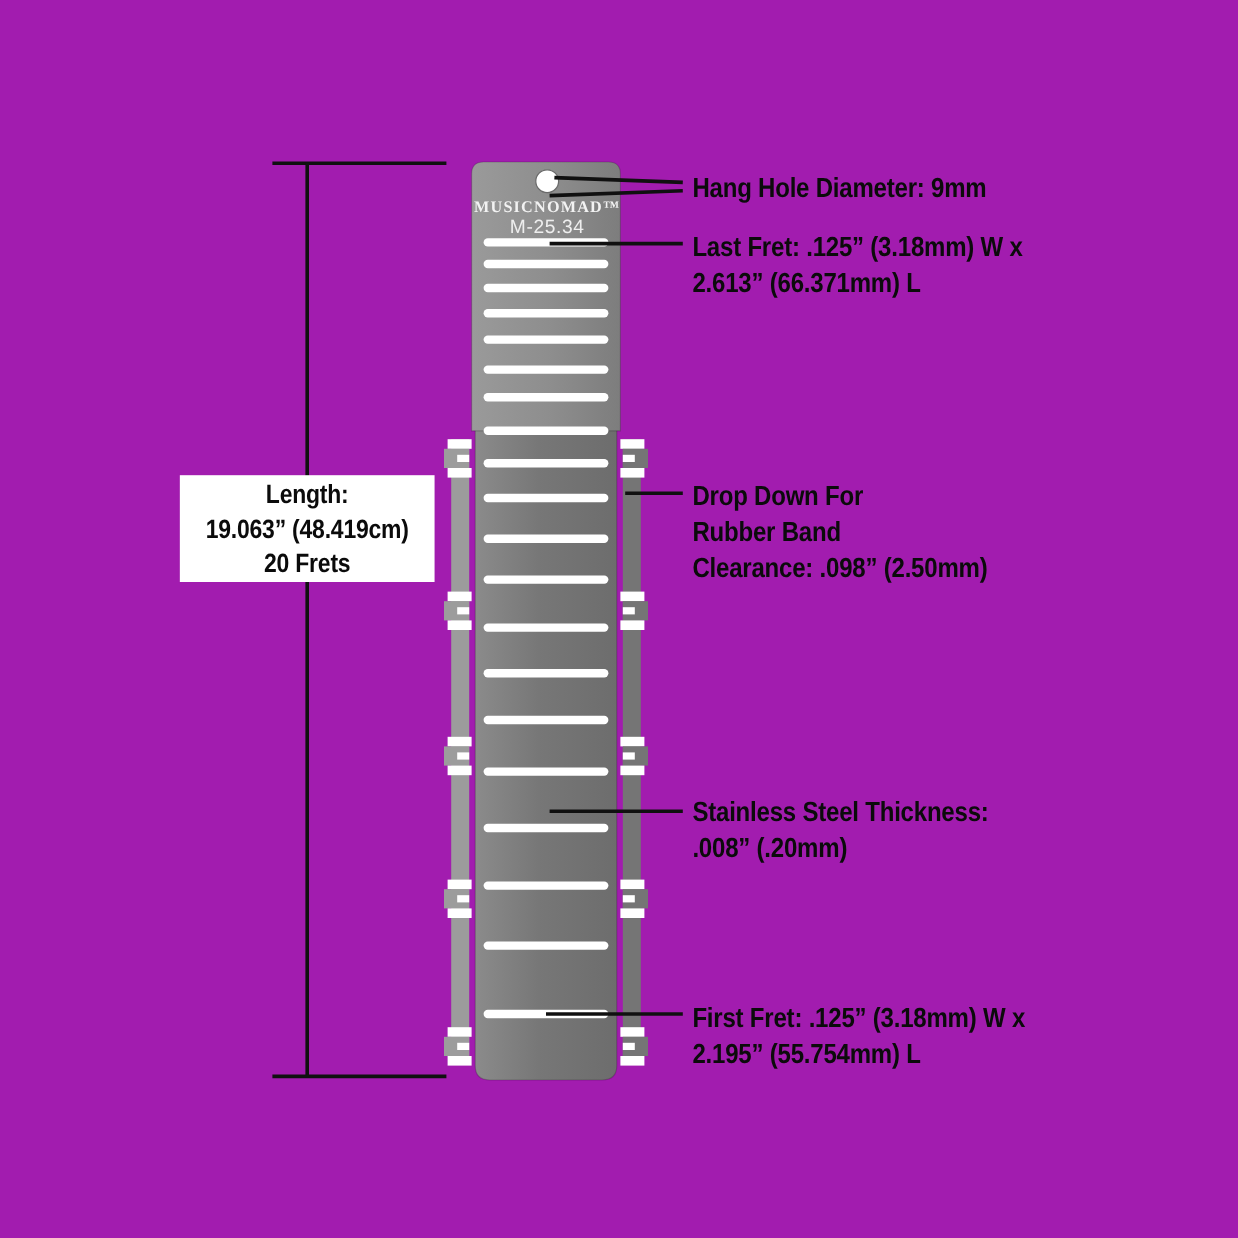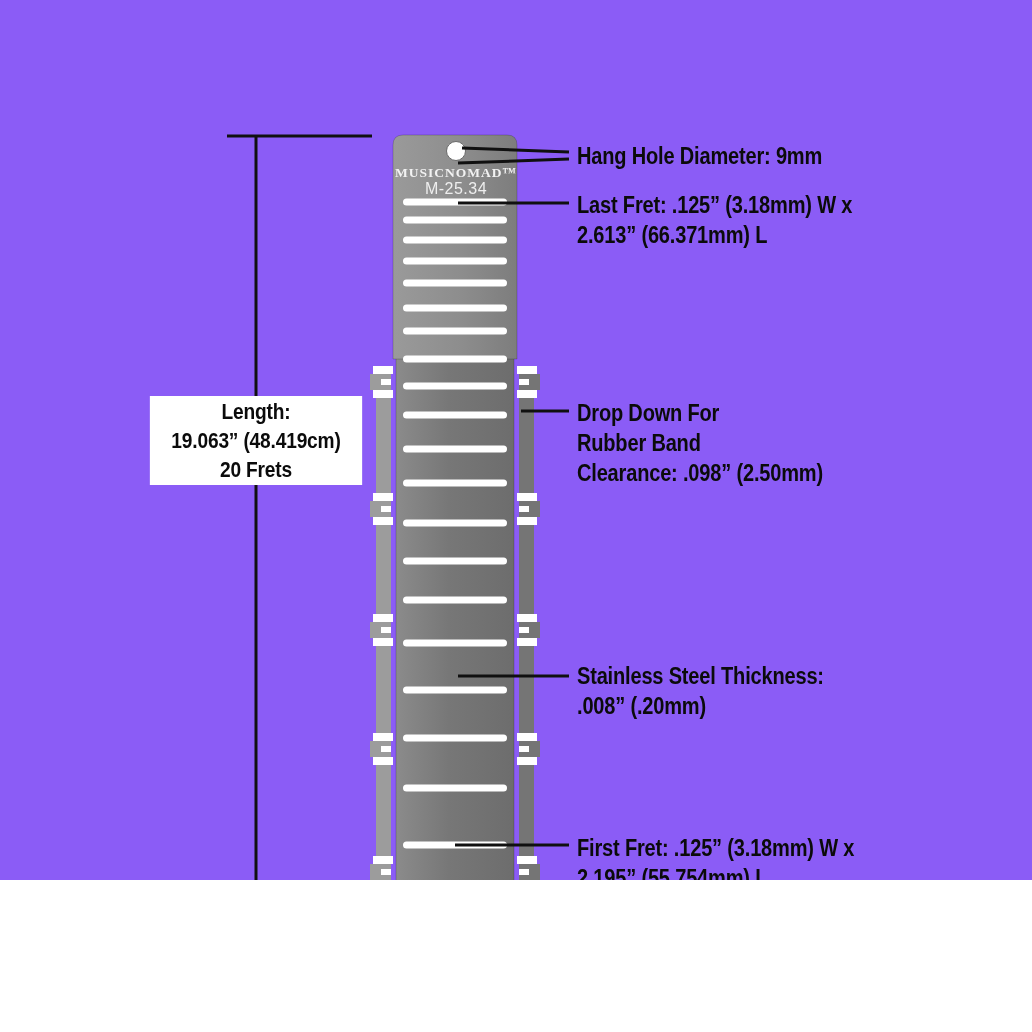--- a/index.html
+++ b/index.html
@@ -1,17 +1,17 @@
 <!DOCTYPE html>
 <html><head>
 <meta charset="utf-8">
 <style>
   html,body{margin:0;padding:0;background:#ffffff;}
   .canvas{
-    position:relative;width:1032px;height:880px;background:#8b5cf6;
+    position:relative;width:1032px;height:1032px;background:#a21caf;
     font-family:"Liberation Sans",sans-serif;overflow:hidden;
   }
   svg.tool-svg{position:absolute;left:355px;top:120px;width:195px;height:795px;}
   svg.overlay{position:absolute;left:0;top:0;width:1032px;height:1032px;pointer-events:none;}
   .label{
     position:absolute;font-weight:700;font-size:23px;line-height:30px;
     color:#0b0b0b;white-space:nowrap;letter-spacing:-0.2px;
     transform:scaleX(.87);transform-origin:0 0;
   }
   .dim-label{

